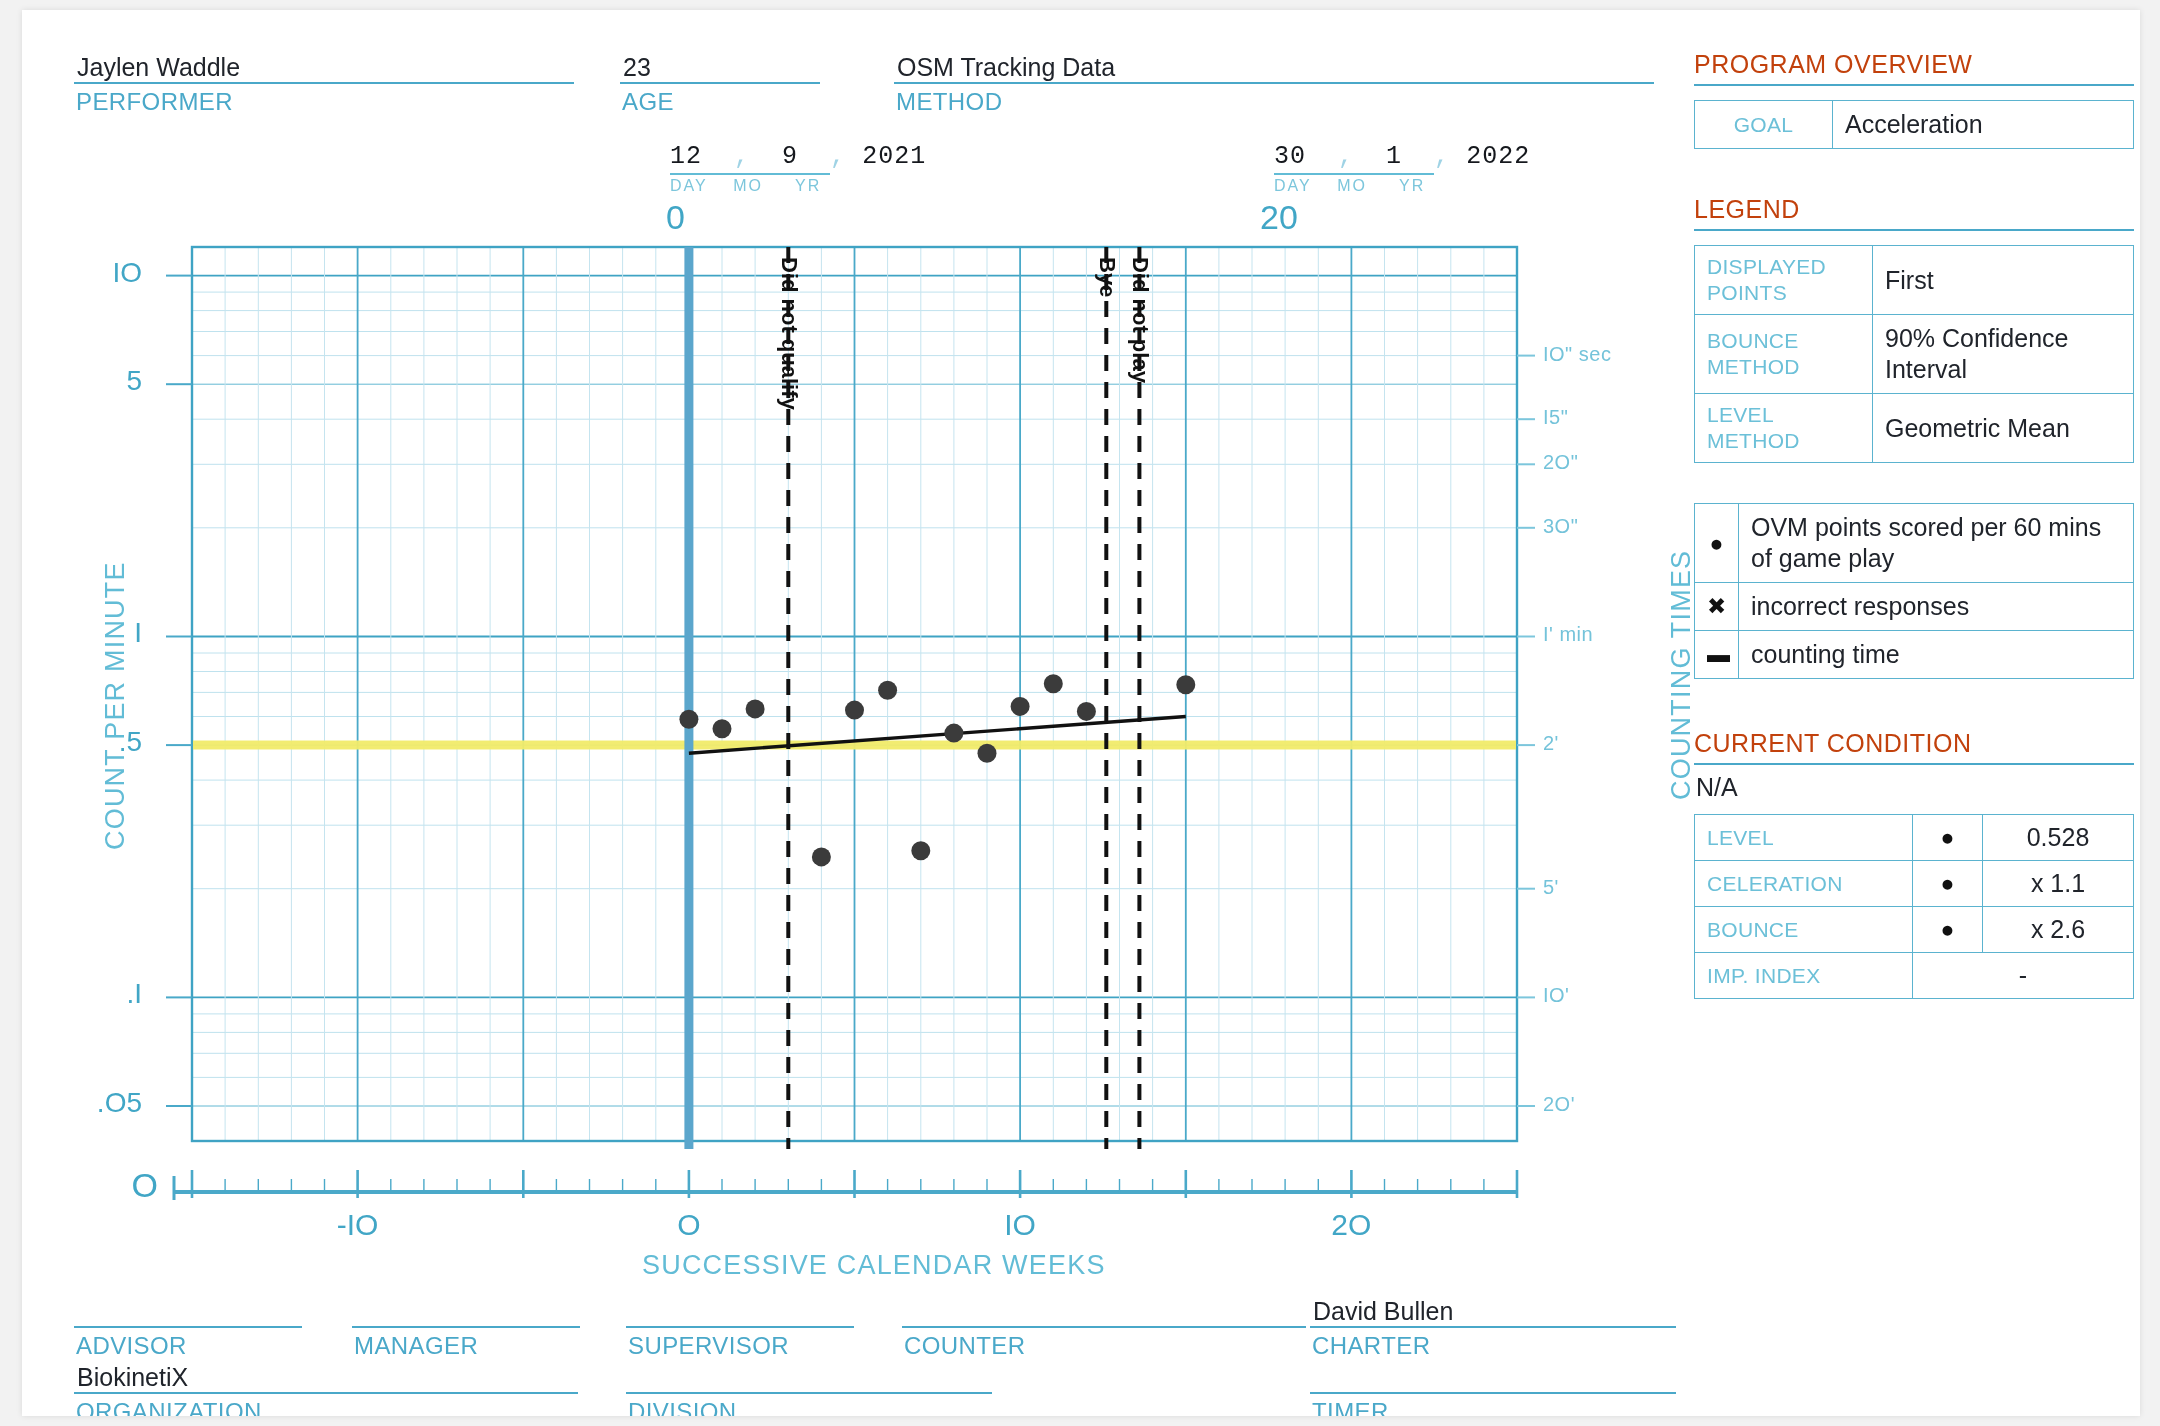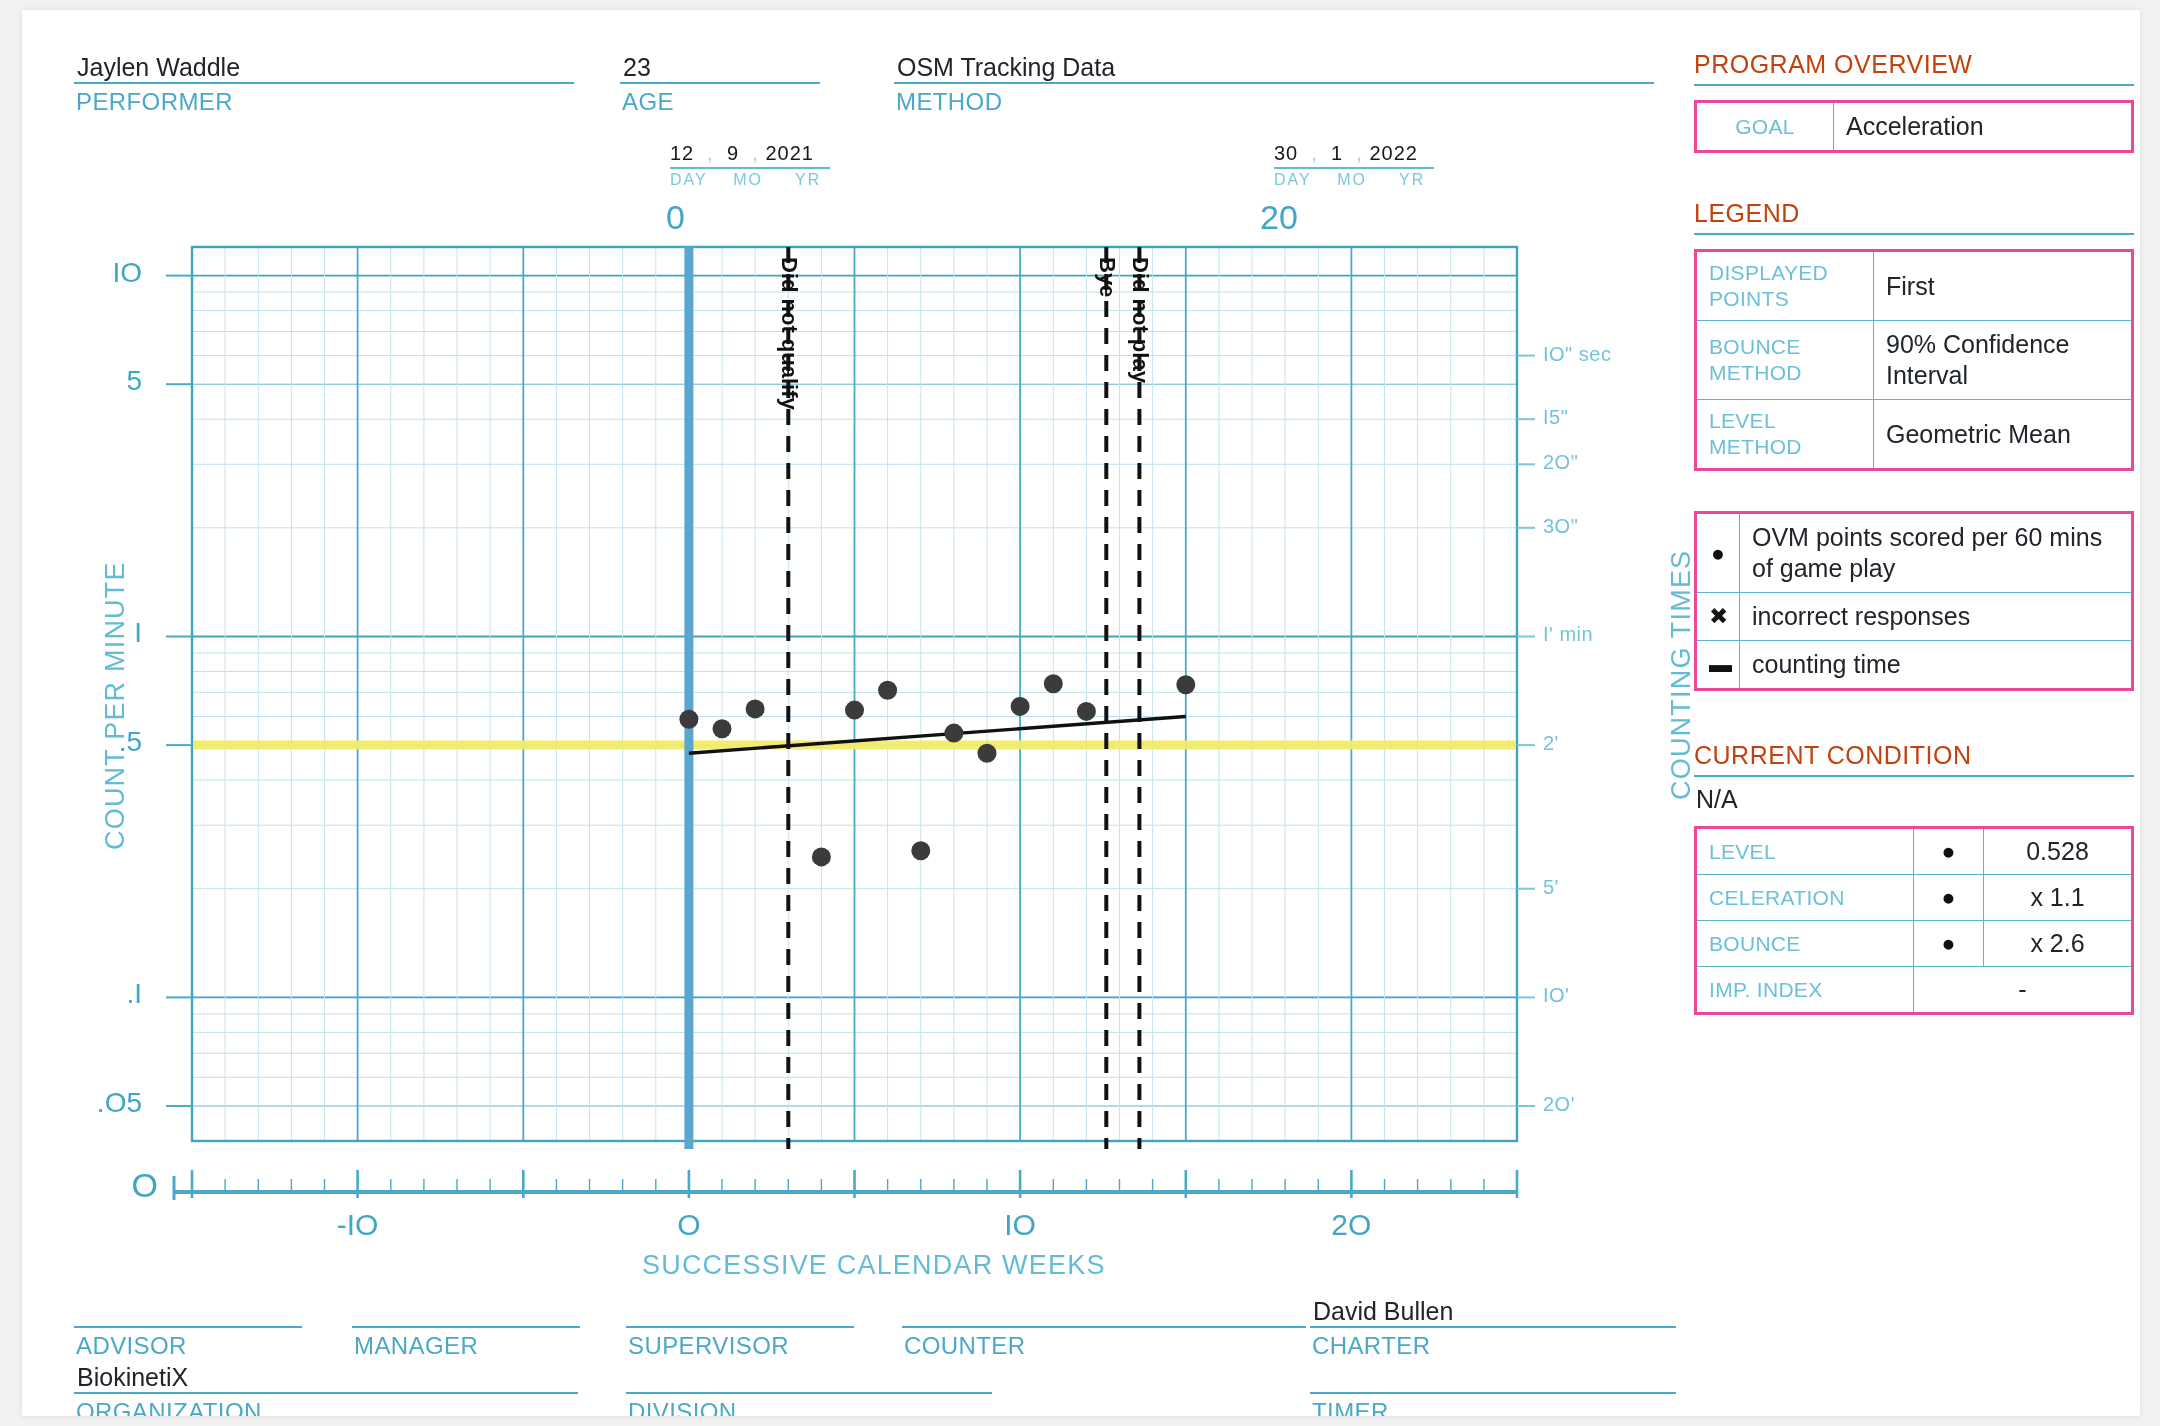--- a/index.html
+++ b/index.html
@@ -34,21 +34,21 @@
 
   
   #rightpanel { position: absolute; left: 1672px; top: 40px; width: 440px; }
   .sect-title {
     font-size: 25px; color: #c2410c; letter-spacing: .5px;
     padding-bottom: 5px; border-bottom: 2px solid #4aa8c9;
     margin-bottom: 14px;
   }
   table.box {
     width: 100%; border-collapse: collapse;
-    border: 3px solid #ec4899; table-layout: fixed;
+    border: 1px solid #ec4899; table-layout: fixed;
   }
   table.box td {
     border: 1px solid #5bb3cf; padding: 8px 12px;
     vertical-align: middle;
   }
   td.k { font-size: 21px; color: #6cc0d8; letter-spacing: .3px; line-height: 26px; }
   td.k.center { text-align: center; }
   td.v { font-size: 25px; color: #20242b; line-height: 31px; }
   td.sym { width: 44px; text-align: center; font-size: 23px; color: #111; }
   td.num { font-size: 25px; color: #20242b; text-align: center; }
@@ -73,22 +73,22 @@
     white-space: nowrap; letter-spacing: .5px;
   }
   .xtick {
     position: absolute; color: #41a6c6; font-size: 30px;
     white-space: nowrap; text-align: center;
   }
 
   
   .datestamp { position: absolute; }
   .datestamp .dnums {
-    font-size: 20px; color: #15181d; letter-spacing: 1px;
-    font-family: Liberation Sans, sans-serif; white-space: nowrap;
+    font-size: 25px; color: #15181d; letter-spacing: 1px;
+    font-family: Liberation Mono, monospace; white-space: nowrap;
   }
   .datestamp .drule { border-bottom: 2px solid #62bcd6; height: 4px; }
   .datestamp .dsub {
     font-size: 16px; color: #7cc6dc; letter-spacing: 2px;
     padding-top: 2px; white-space: nowrap;
   }
   .daymark { position: absolute; font-size: 34px; color: #41a6c6; }
 
   
   .phase-label {

